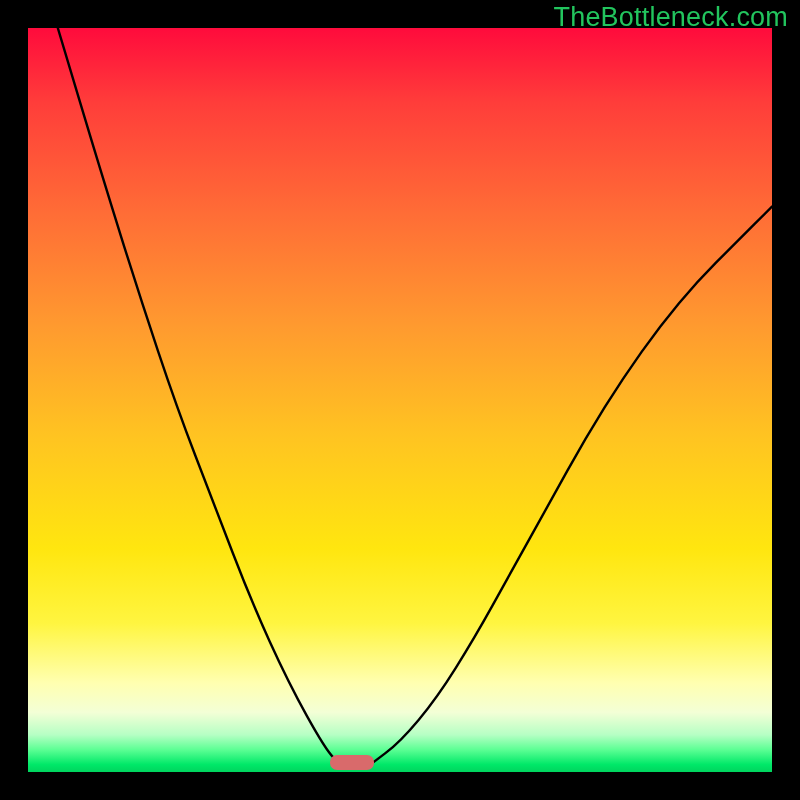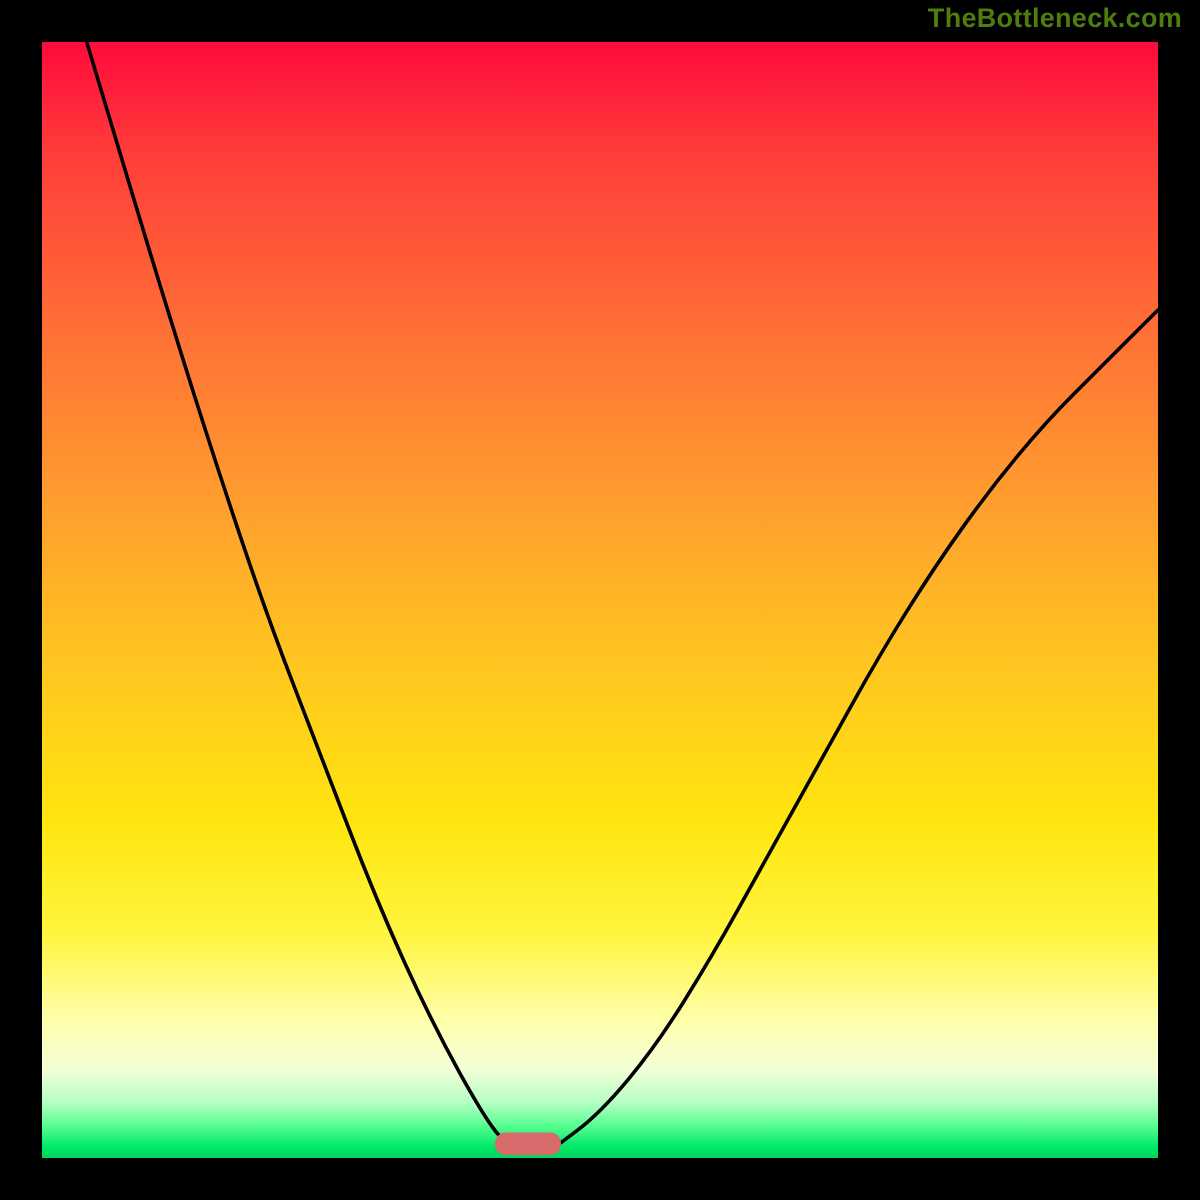--- a/index.html
+++ b/index.html
@@ -52,24 +52,24 @@
     position: absolute;
     width: 44px;
     height: 15px;
     background: #d96a6b;
     border-radius: 7px;
   }
   .watermark {
     position: absolute;
     top: 2px;
     right: 12px;
-    color: #4d7c0f;
-    font-size: 18px;
+    color: #22c55e;
+    font-size: 27px;
     letter-spacing: 0.2px;
-    font-weight: 700;
+    font-weight: 400;
   }
 </style>
 </head>
 <body>
 
 <div class="frame">
   <div class="watermark">TheBottleneck.com</div>
 
   <div class="plot">
     <svg class="curve" viewBox="0 0 744 744" preserveAspectRatio="none">

